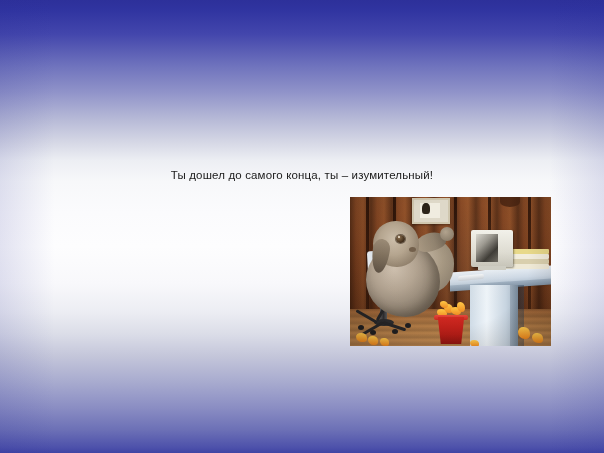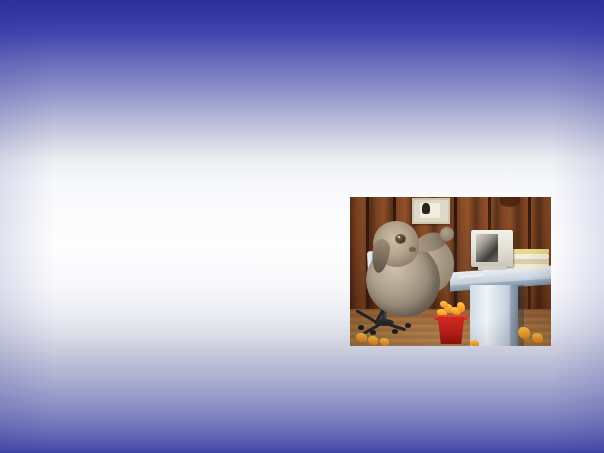--- a/index.html
+++ b/index.html
@@ -300,20 +300,21 @@
     pointer-events: none;
   }
 </style>
 </head>
 <body>
 
 <div id="slide">
 
   <div id="slide-edge-shade"></div>
 
+  <div id="caption">Ты дошел до самого конца, ты – изумительный!</div>
 
   <div id="photo">
 
     <div class="ph wall2"></div>
     <div class="ph seam" style="left:16px;"></div>
     <div class="ph seam" style="left:43px;"></div>
     <div class="ph seam" style="left:104px;"></div>
     <div class="ph seam" style="left:138px;"></div>
     <div class="ph seam" style="left:178px;"></div>
 

